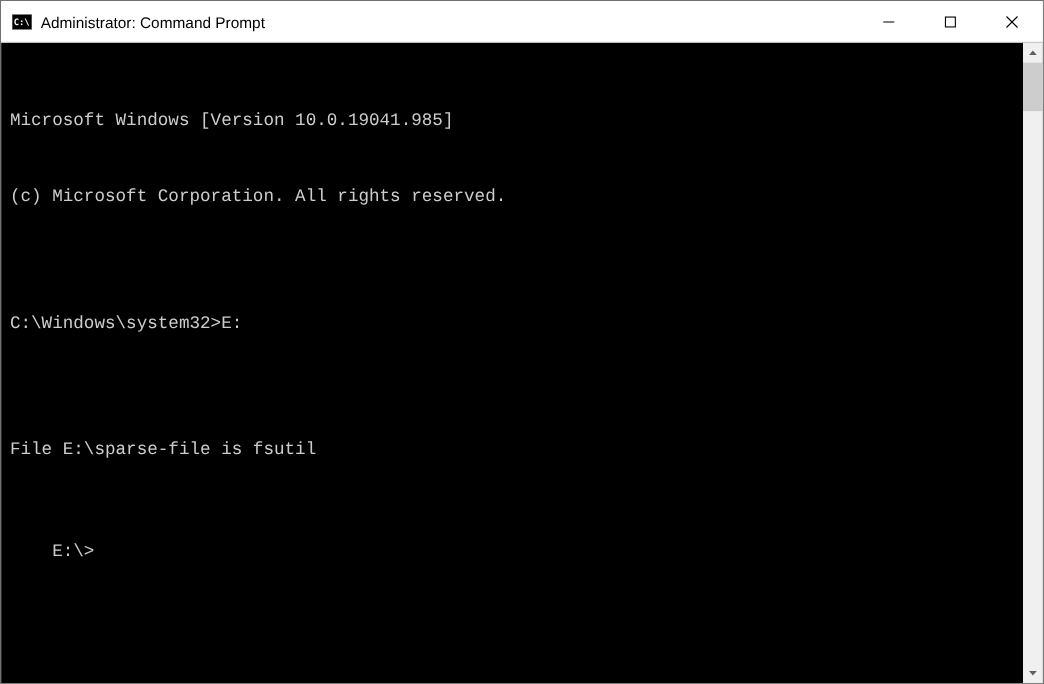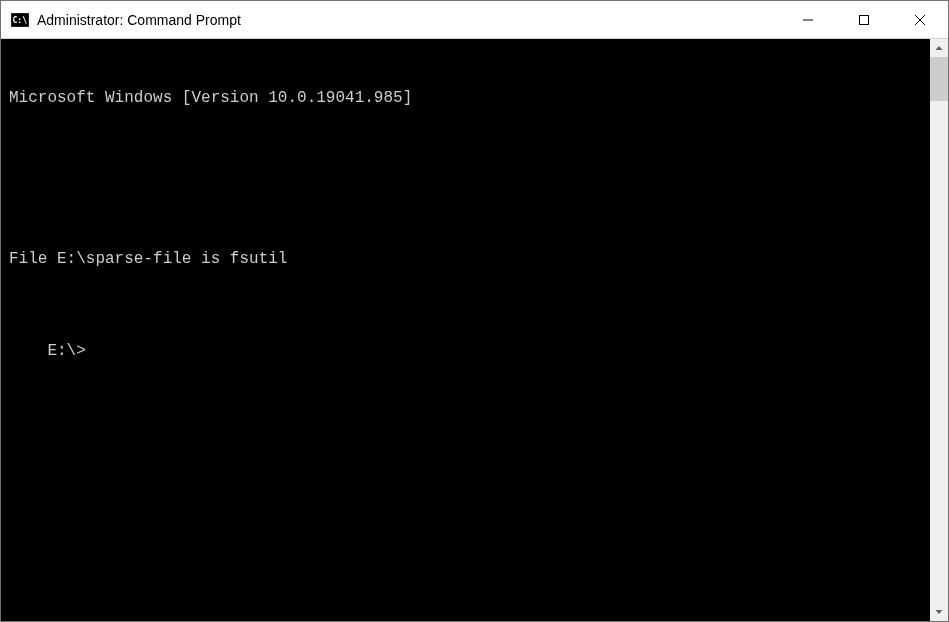--- a/index.html
+++ b/index.html
@@ -57,21 +57,21 @@
       display: block;
     }
     .terminal-wrap {
       position: relative;
       height: calc(100% - 38px);
       background: #000000;
       display: flex;
     }
     .terminal-area {
       flex: 1;
-      padding: 2px 8px;
+      padding: 14px 8px;
       font-family: Consolas, "Courier New", monospace;
       font-size: 16px;
       line-height: 23px;
       color: #cccccc;
       white-space: pre;
       overflow: hidden;
     }
     .scrollbar {
       width: 18px;
       background: #f0f0f0;
@@ -135,21 +135,23 @@
         <line x1="1" y1="1" x2="11" y2="11" stroke="#000000" stroke-width="1"></line>
         <line x1="11" y1="1" x2="1" y2="11" stroke="#000000" stroke-width="1"></line>
       </svg>
     </div>
   </div>
 </div>
 
 <div class="terminal-wrap">
   <div class="terminal-area">
     <span class="terminal-line">Microsoft Windows [Version 10.0.19041.985]</span>
+    <span class="terminal-line">(c) Microsoft Corporation. All rights reserved.</span>
     <span class="terminal-line"></span>
+    <span class="terminal-line">C:\Windows\system32&gt;E:</span>
     <span class="terminal-line"></span>
     <span class="terminal-line">File E:\sparse-file is fsutil</span>
     <span class="terminal-line"></span>
     <span class="cursor-line">E:\&gt;</span>
   </div>
   <div class="scrollbar">
     <div class="scroll-btn">
       <svg width="10" height="10" viewBox="0 0 10 10">
         <path d="M5 3 L8.5 7 L1.5 7 Z" fill="#606060"></path>
       </svg>

